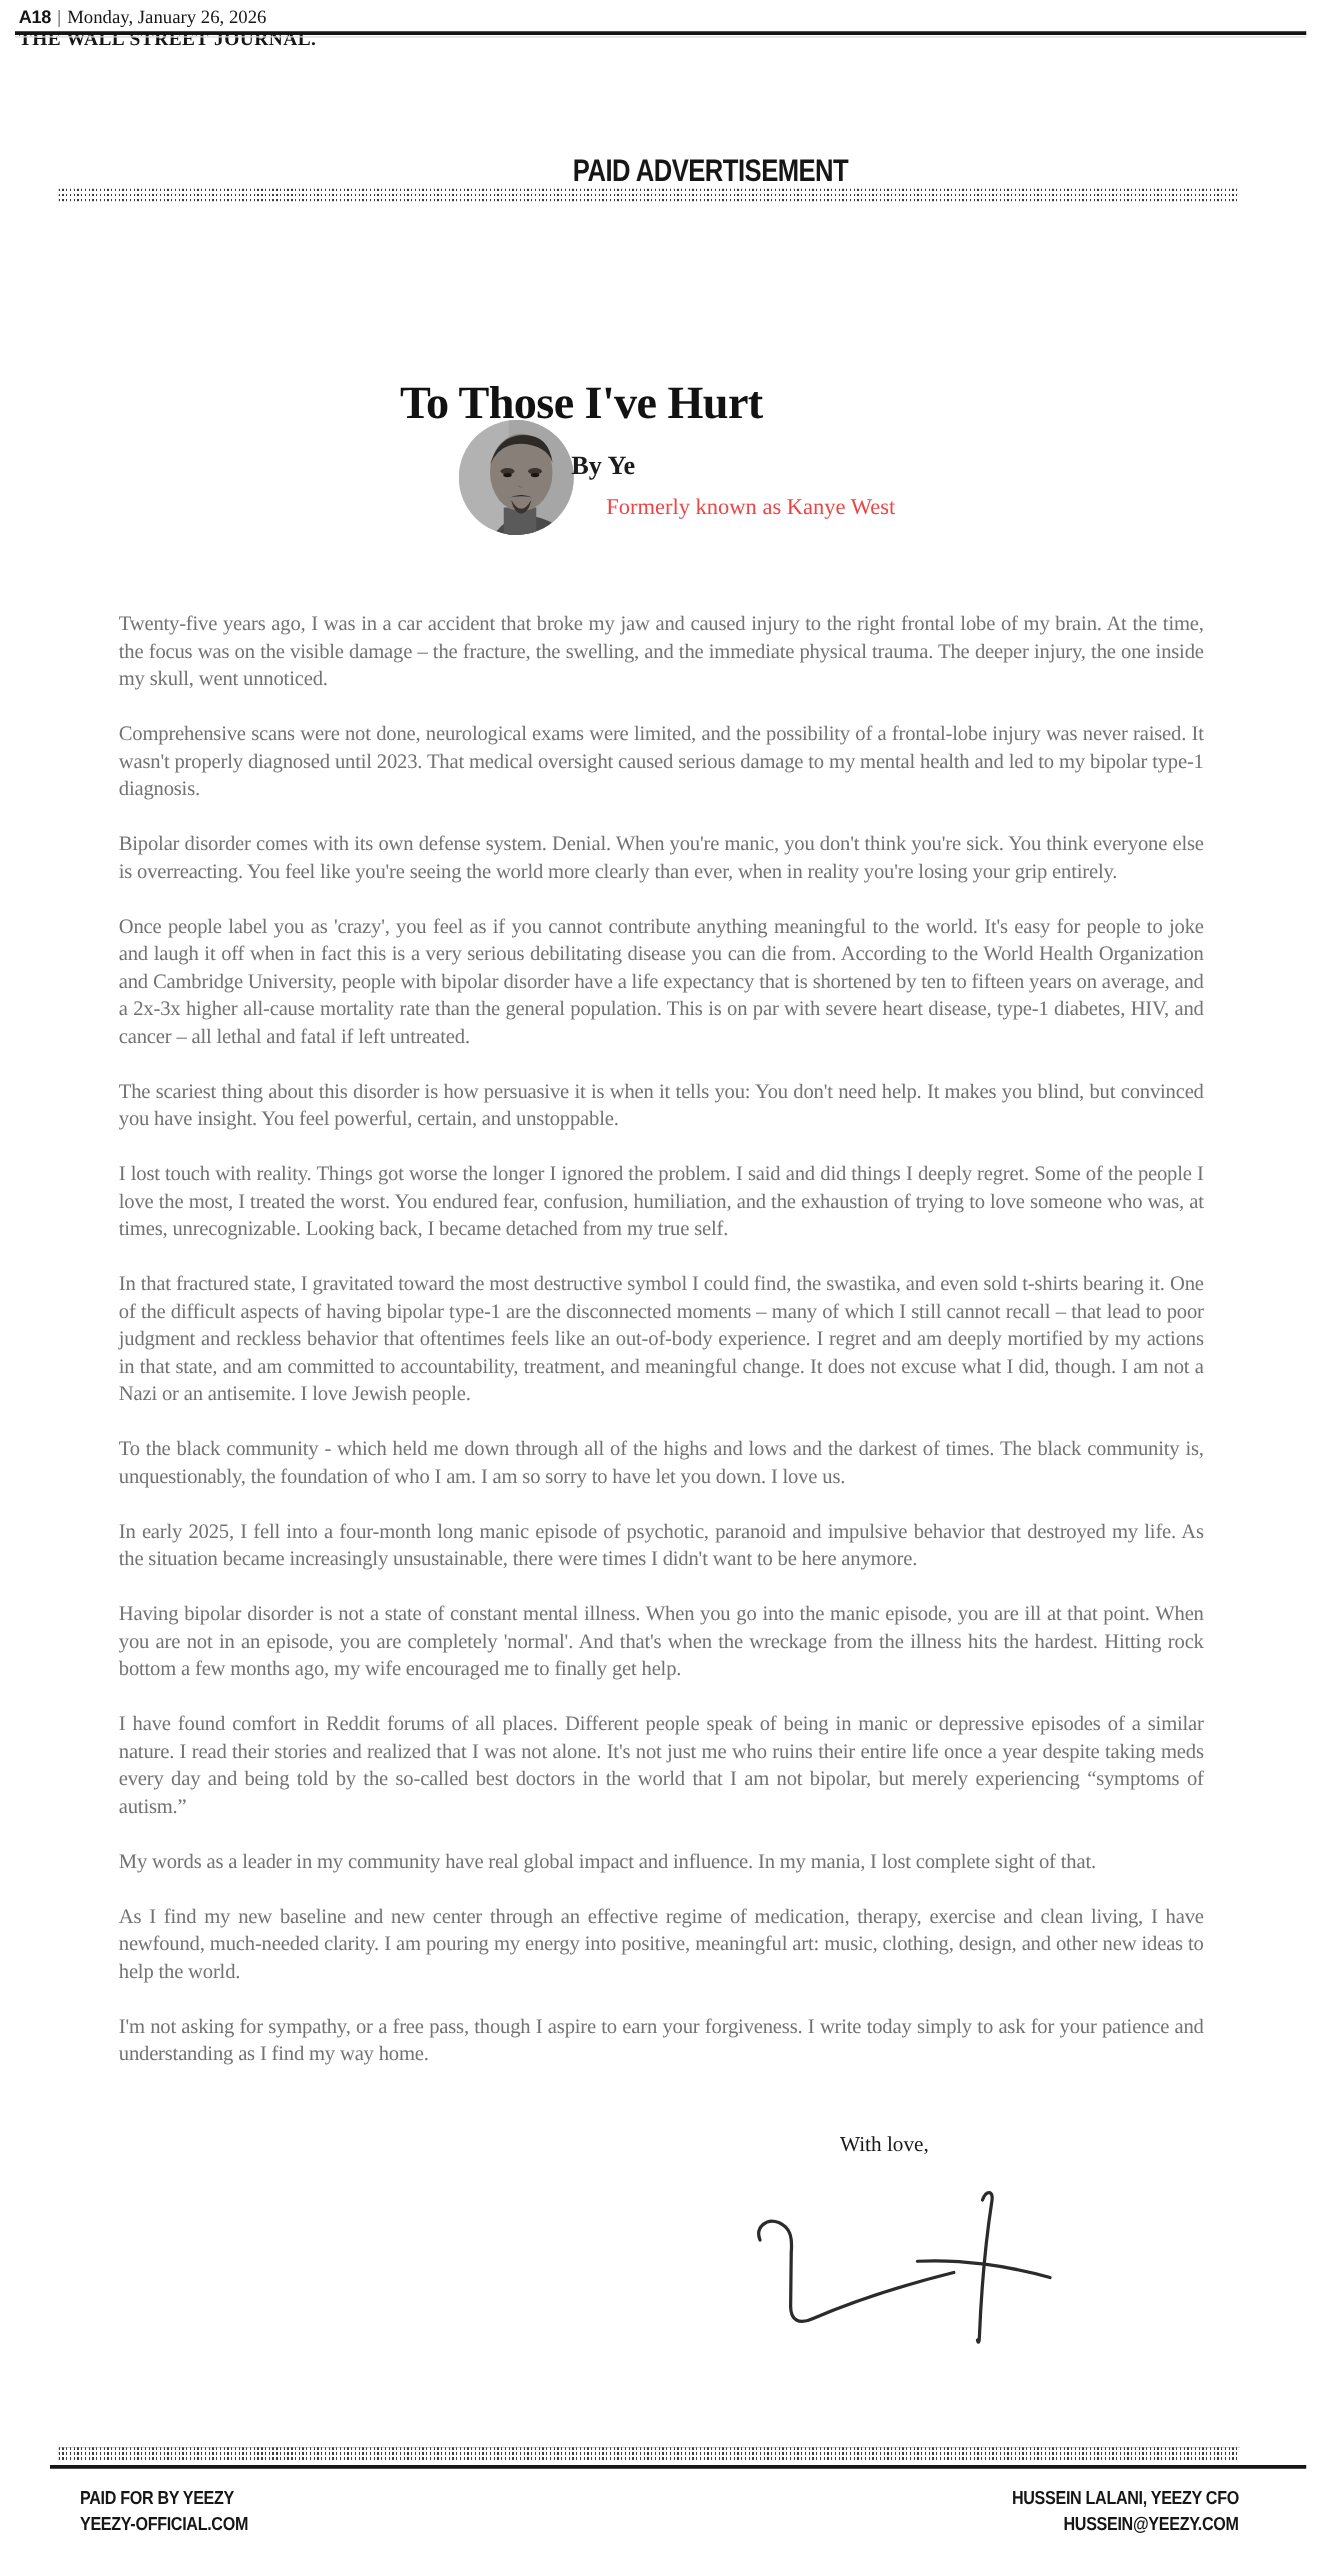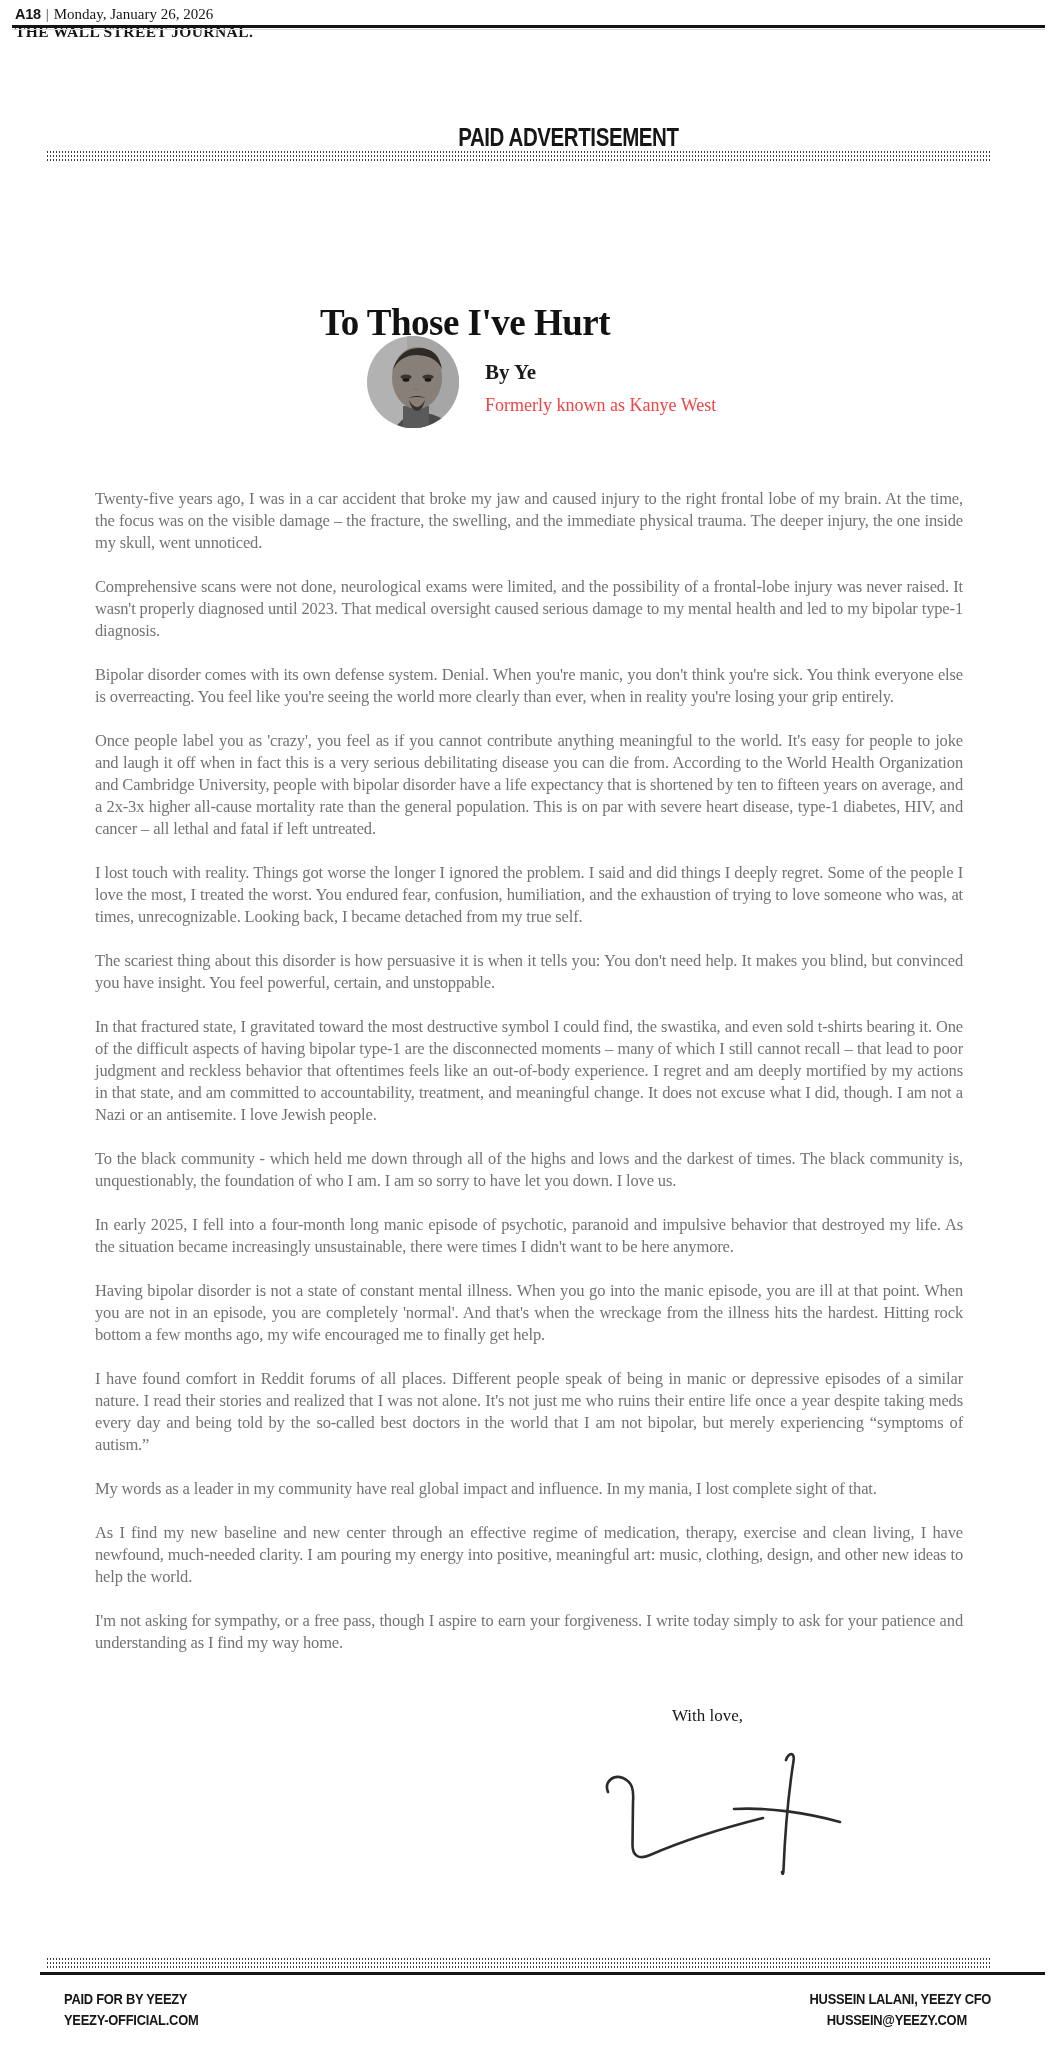--- a/index.html
+++ b/index.html
@@ -24,34 +24,34 @@
   .hatch{height:10px;
        background-image:
          repeating-linear-gradient(90deg,#3c3c3c 0 1px,#ffffff 1px 3px),
          repeating-linear-gradient(180deg,#3c3c3c 0 2px,#ffffff 2px 4px);
        background-blend-mode:lighten;}
   .hatch-top{position:absolute;top:151px;left:47px;width:945px;}
   
   .headline{position:absolute;top:276px;left:95px;width:740px;text-align:center;
        font-weight:bold;font-size:37px;letter-spacing:-0.5px;color:#121212;}
   .photo{position:absolute;top:336px;left:367px;width:92px;height:92px;}
-  .byline{position:absolute;top:360px;left:485px;font-weight:bold;font-size:21px;color:#1b1b1b;}
+  .byline{position:absolute;top:360px;left:457px;font-weight:bold;font-size:21px;color:#1b1b1b;}
   .byline-sub{position:absolute;top:395px;left:485px;font-size:18px;color:#ef4444;}
   
   .body-col{position:absolute;top:488px;left:95px;width:868px;
        font-size:16.5px;line-height:22px;text-align:justify;letter-spacing:-0.15px;color:#737373;}
   .body-col p{margin:0 0 22px 0;}
   .closing{position:absolute;top:1706px;left:672px;font-size:17px;color:#181818;}
   .sig{position:absolute;top:1748px;left:603px;width:245px;height:138px;}
   
   .hatch-bottom{position:absolute;top:1958px;left:47px;width:945px;}
   .ftr-rule{position:absolute;top:1972px;left:40px;right:12px;height:3px;background:#161616;}
   .ftr{position:absolute;top:1990px;left:64px;right:66px;display:flex;justify-content:space-between;}
   .ftr .blk{display:flex;flex-direction:column;gap:4px;}
-  .ftr .blk.right{align-items:center;text-align:right;}
+  .ftr .blk.right{align-items:flex-end;text-align:right;}
   .ftr span{display:inline-block;font-family:"Liberation Sans",sans-serif;font-weight:bold;
        font-size:15px;letter-spacing:-0.3px;transform:scaleX(0.86);}
   .ftr .blk.left span{transform-origin:left center;}
   .ftr .blk.right span{transform-origin:right center;}
 </style>
 </head>
 <body>
 
 <div class="hdr">
   <div class="hdr-left">
@@ -94,22 +94,22 @@
   </svg>
 </div>
 <div class="byline">By Ye</div>
 <div class="byline-sub">Formerly known as Kanye West</div>
 
 <div class="body-col">
   <p>Twenty-five years ago, I was in a car accident that broke my jaw and caused injury to the right frontal lobe of my brain. At the time, the focus was on the visible damage – the fracture, the swelling, and the immediate physical trauma. The deeper injury, the one inside my skull, went unnoticed.</p>
   <p>Comprehensive scans were not done, neurological exams were limited, and the possibility of a frontal-lobe injury was never raised. It wasn't properly diagnosed until 2023. That medical oversight caused serious damage to my mental health and led to my bipolar type-1 diagnosis.</p>
   <p>Bipolar disorder comes with its own defense system. Denial. When you're manic, you don't think you're sick. You think everyone else is overreacting. You feel like you're seeing the world more clearly than ever, when in reality you're losing your grip entirely.</p>
   <p>Once people label you as 'crazy', you feel as if you cannot contribute anything meaningful to the world. It's easy for people to joke and laugh it off when in fact this is a very serious debilitating disease you can die from. According to the World Health Organization and Cambridge University, people with bipolar disorder have a life expectancy that is shortened by ten to fifteen years on average, and a 2x-3x higher all-cause mortality rate than the general population.  This is on par with severe heart disease, type-1 diabetes, HIV, and cancer – all lethal and fatal if left untreated.</p>
+  <p>The scariest thing about this disorder is how persuasive it is when it tells you: You don't need help. It makes you blind, but convinced you have insight. You feel powerful, certain, and unstoppable.</p>
   <p>I lost touch with reality. Things got worse the longer I ignored the problem. I said and did things I deeply regret. Some of the people I love the most, I treated the worst. You endured fear, confusion, humiliation, and the exhaustion of trying to love someone who was, at times, unrecognizable. Looking back, I became detached from my true self.</p>
-  <p>The scariest thing about this disorder is how persuasive it is when it tells you: You don't need help. It makes you blind, but convinced you have insight. You feel powerful, certain, and unstoppable.</p>
   <p>In that fractured state, I gravitated toward the most destructive symbol I could find, the swastika, and even sold t-shirts bearing it. One of the difficult aspects of having bipolar type-1 are the disconnected moments – many of which I still cannot recall – that lead to poor judgment and reckless behavior that oftentimes feels like an out-of-body experience. I regret and am deeply mortified by my actions in that state, and am committed to accountability, treatment, and meaningful change. It does not excuse what I did, though. I am not a Nazi or an antisemite. I love Jewish people.</p>
   <p>To the black community - which held me down through all of the highs and lows and the darkest of times. The black community is, unquestionably, the foundation of who I am. I am so sorry to have let you down. I love us.</p>
   <p>In early 2025, I fell into a four-month long manic episode of psychotic, paranoid and impulsive behavior that destroyed my life. As the situation became increasingly unsustainable, there were times I didn't want to be here anymore.</p>
   <p>Having bipolar disorder is not a state of constant mental illness. When you go into the manic episode, you are ill at that point. When you are not in an episode, you are completely 'normal'. And that's when the wreckage from the illness hits the hardest. Hitting rock bottom a few months ago, my wife encouraged me to finally get help.</p>
   <p>I have found comfort in Reddit forums of all places. Different people speak of being in manic or depressive episodes of a similar nature. I read their stories and realized that I was not alone. It's not just me who ruins their entire life once a year despite taking meds every day and being told by the so-called best doctors in the world that I am not bipolar, but merely experiencing “symptoms of autism.”</p>
   <p>My words as a leader in my community have real global impact and influence. In my mania, I lost complete sight of that.</p>
   <p>As I find my new baseline and new center through an effective regime of medication, therapy, exercise and clean living, I have newfound, much-needed clarity. I am pouring my energy into positive, meaningful art: music, clothing, design, and other new ideas to help the world.</p>
   <p>I'm not asking for sympathy, or a free pass, though I aspire to earn your forgiveness. I write today simply to ask for your patience and understanding as I find my way home.</p>
 </div>
 

